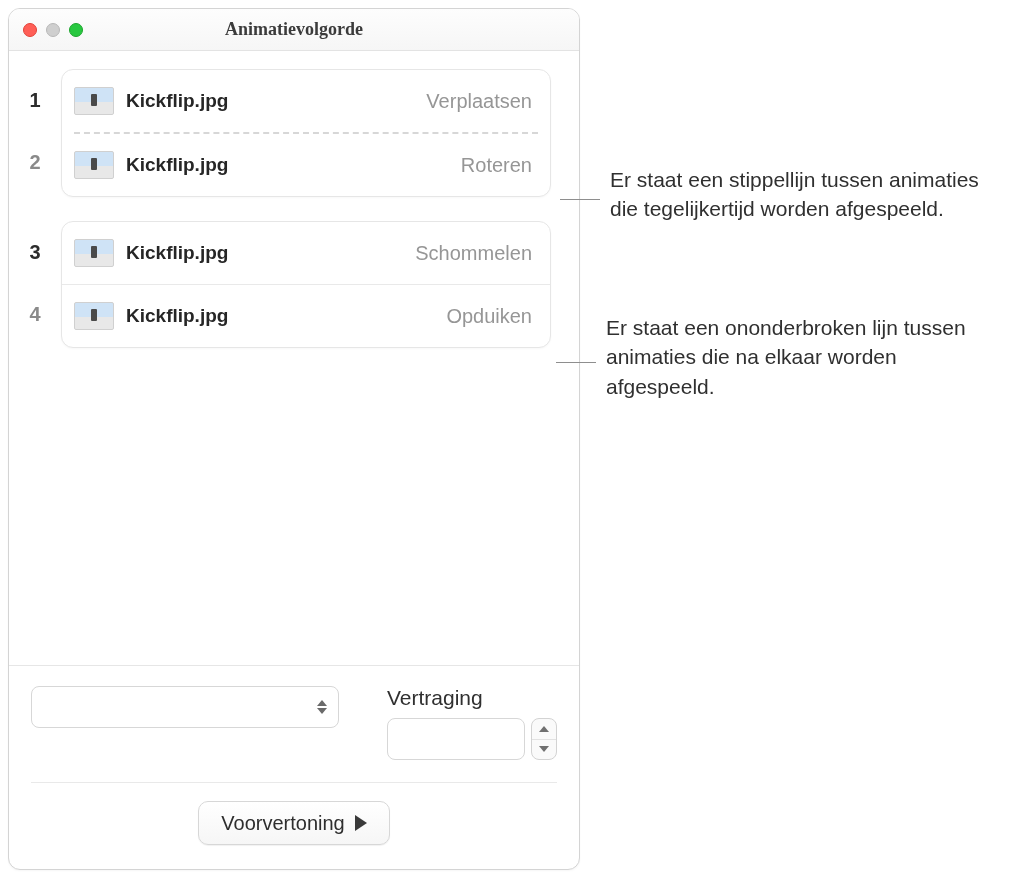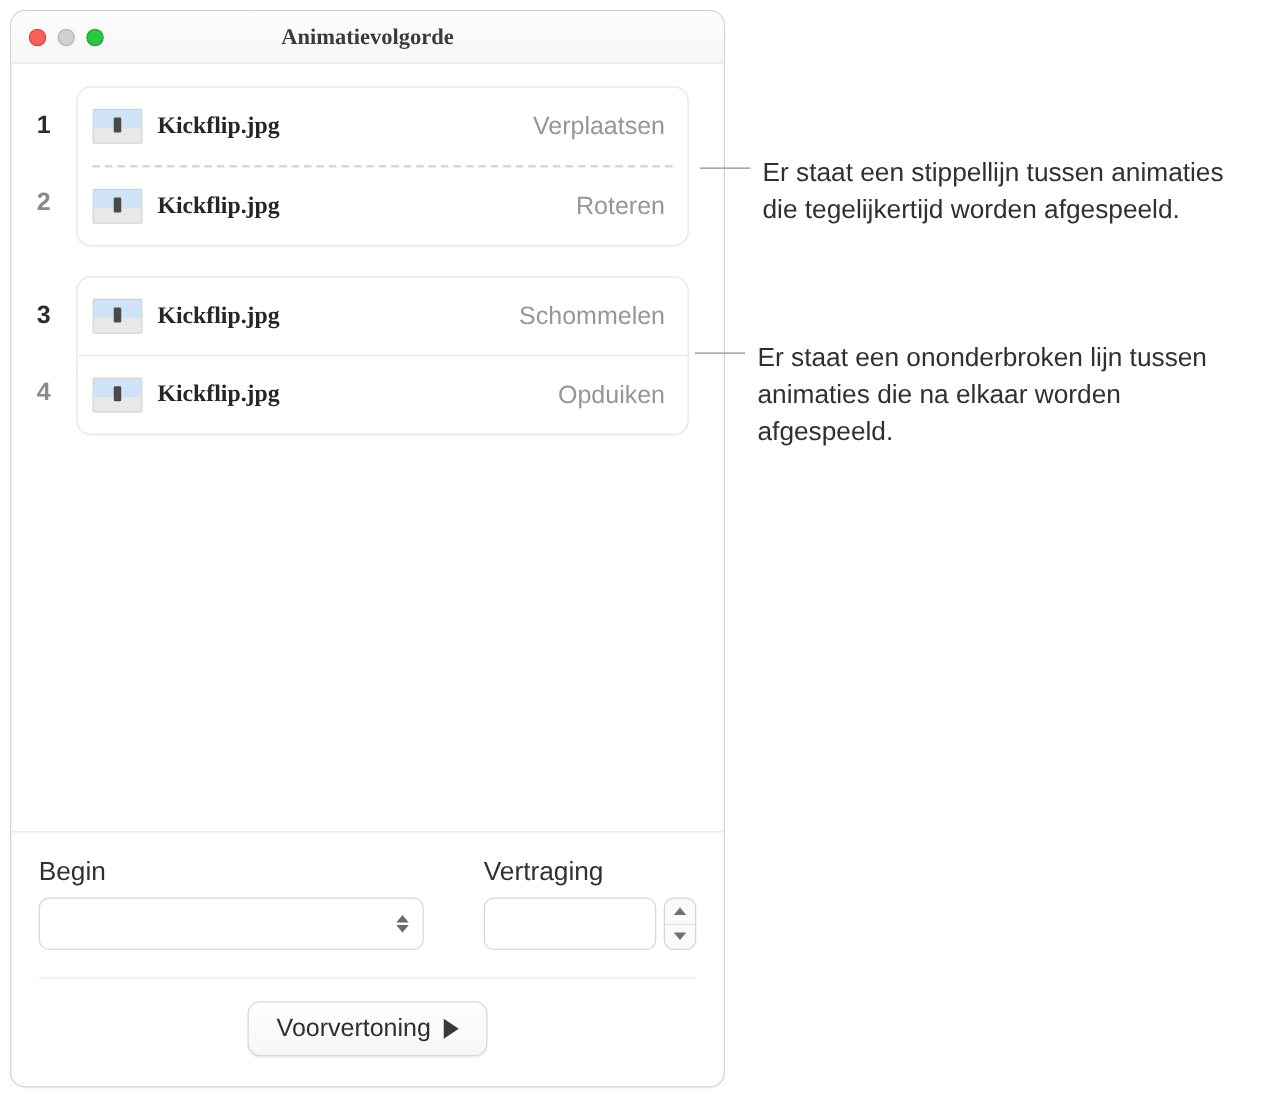--- a/index.html
+++ b/index.html
@@ -68,21 +68,21 @@
   .sep-solid  { border-top: 1px solid #e9e9e9; }
   .thumb {
     width:40px; height:28px; border:1px solid #d0d0d0; border-radius:2px;
     background: linear-gradient(#cfe3f6 55%, #e8e8e8 55%);
     position:relative; margin-right:12px;
   }
   .thumb::after{
     content:""; position:absolute; left:16px; top:6px; width:6px; height:12px;
     background:#4a4a4a; border-radius:1px;
   }
-  .fname { font-size:19px; font-weight:700; color:#262626; flex:0 0 auto;font-family:Liberation Serif, serif; }
+  .fname { font-size:19px; font-weight:700; color:#262626; flex:0 0 auto; }
   .spacer { flex:1; }
   .effect { font-size:20px; color:#969696; }
   .controls {
     border-top:1px solid #e6e6e6;
     padding: 20px 22px 24px 22px;
   }
   .ctrl-row { display:flex; gap:34px; }
   .ctrl-col { display:flex; flex-direction:column; gap:8px; }
   .ctrl-col.begin { flex:1; }
   .ctrl-col.delay { width:170px;margin-left:14px; }
@@ -117,21 +117,21 @@
   .preview-row { display:flex; justify-content:center; }
   .preview-btn {
     height:44px; padding:0 22px; border:1px solid #d7d7d7; border-radius:10px;
     background:linear-gradient(#ffffff,#f6f6f6);
     display:flex; align-items:center; gap:10px;
     font-size:20px; color:#2e2e2e; box-shadow:0 1px 1px rgba(0,0,0,0.06);
     cursor:pointer;
   }
   .play { width:0;height:0;border-top:8px solid transparent;border-bottom:8px solid transparent;border-left:12px solid #3a3a3a; }
   
-  .callout { position:absolute; display:flex; align-items:flex-start; }
+  .callout { position:absolute; display:flex; align-items:center;margin-top:41px; }
   .lead { width:40px; height:0; border-top:1px solid #8e8e8e; margin-top:10px; margin-right:10px; }
   .ctext { font-size:21px; line-height:1.4; color:#303030; max-width:400px; }
 
   .group-pair { display:flex; align-items:stretch; }
   .num-col { display:flex; flex-direction:column; }
   .num-col .num-cell { height:62px; display:flex; align-items:center; justify-content:center; width:52px; }
   .group-body { flex:1; margin-right:12px; background:#fff; border:1px solid #e6e6e6; border-radius:12px; overflow:hidden; box-shadow:0 1px 2px rgba(0,0,0,0.03); }
   .group-pair + .group-pair { margin-top:24px; }
 </style>
 </head>
@@ -199,21 +199,20 @@
           <span class="effect">Opduiken</span>
         </div>
       </div>
     </div>
 
   </div>
 
   <div class="controls">
     <div class="ctrl-row">
       <div class="ctrl-col begin">
-        <span class="lbl">Begin</span>
         <div class="select">
           <span class="chev"></span>
         </div>
       </div>
       <div class="ctrl-col delay">
         <span class="lbl">Vertraging</span>
         <div class="stepper-wrap">
           <div class="numbox"></div>
           <div class="stepper">
             <div class="step-btn">

